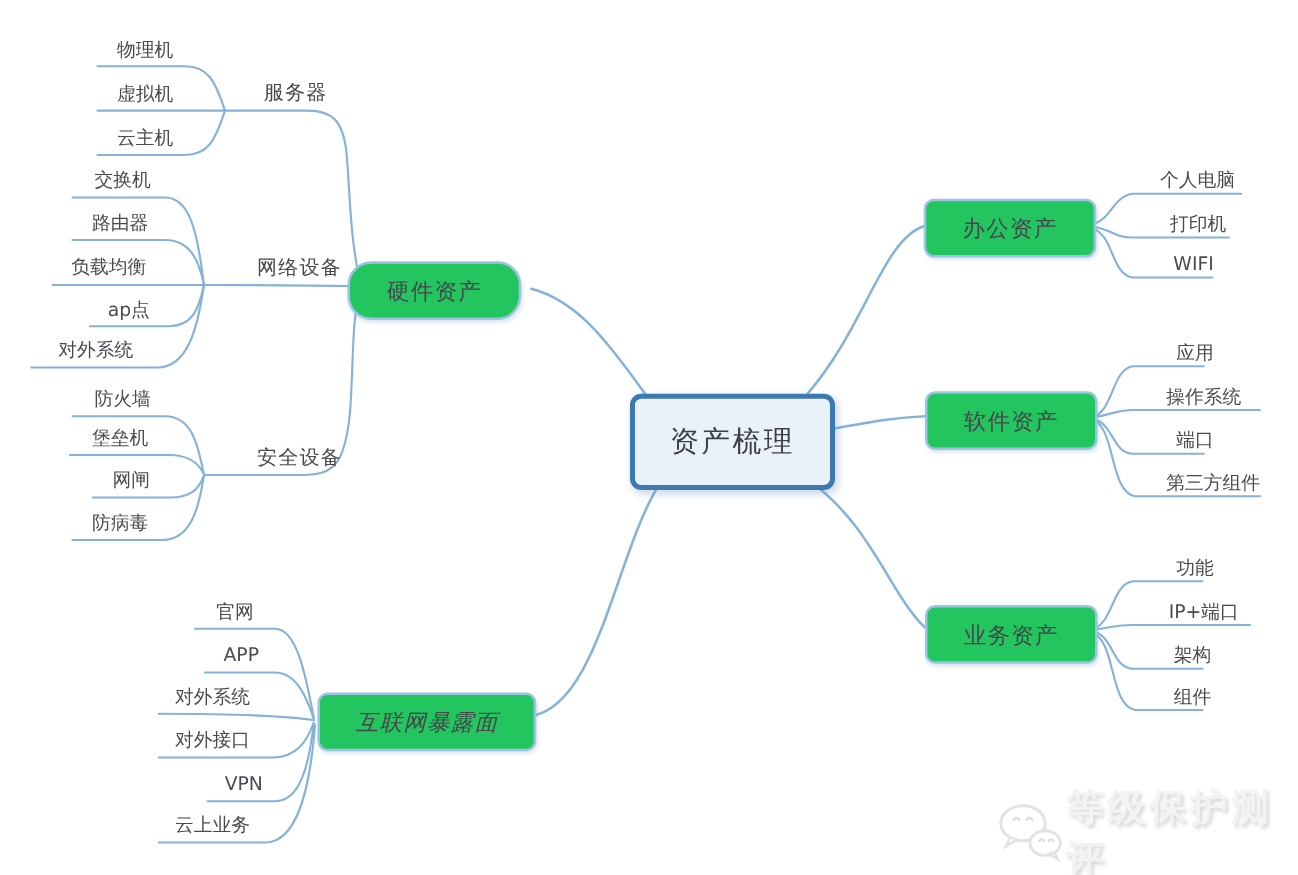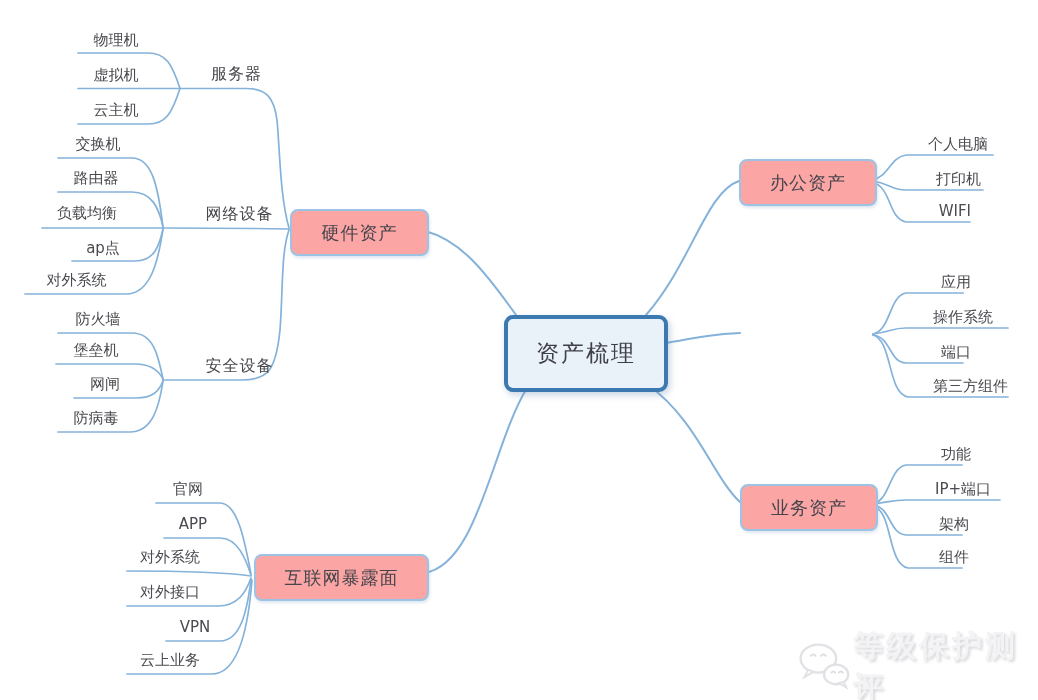--- a/index.html
+++ b/index.html
@@ -2,21 +2,21 @@
 <html><head>
 <meta charset="utf-8">
 <style>
   html,body{margin:0;padding:0;background:#fff;}
   #canvas{position:relative;width:1038px;height:700px;background:#ffffff;overflow:hidden;
           font-family:"DejaVu Sans","Liberation Sans",sans-serif;}
   svg.edges{position:absolute;left:0;top:0;}
   svg.edges path{fill:none;stroke:#84b2da;stroke-width:1.7;stroke-linecap:round;}
   svg.edges path.thick{stroke-width:2;}
   .node{position:absolute;display:flex;align-items:center;justify-content:center;
-        border:2px solid #9cc3e3;border-radius:8px;background:#fca5a5;
+        border:2px solid #9cc3e3;border-radius:8px;background:#22c55e;
         font-size:18px;color:#45454c;letter-spacing:1px;white-space:nowrap;
         box-shadow:1px 2px 3px rgba(140,170,200,.28);}
   .root{border:4px solid #3b79b0;border-radius:9px;background:#e9f1f9;
         font-size:23px;color:#3f3f47;letter-spacing:2px;
         box-shadow:2px 3px 7px rgba(110,145,180,.38);}
   .leaf{position:absolute;font-size:15px;color:#4a4a50;text-align:center;
         white-space:nowrap;line-height:20px;height:20px;}
   .blabel{position:absolute;font-size:16px;color:#47474d;text-align:center;
         white-space:nowrap;line-height:20px;height:20px;letter-spacing:1px;margin-left:16px;}
   .leaf-r{text-align:right;}
@@ -71,23 +71,24 @@
     <path d="M873 335 C891 337 889 362 906 363 L963 363"></path>
     <path d="M873 335 C893 341 887 393 908 397 L1008 397"></path>
 
     <path d="M873 504 C891 499 889 468 906 465 L962 465"></path>
     <path d="M873 504 C891 502 891 500 906 500 L1000 500"></path>
     <path d="M873 505 C891 507 889 534 906 535 L962 535"></path>
     <path d="M873 506 C893 511 887 564 908 568 L962 568"></path>
   </svg>
 
   <div class="node root" style="left:504px;top:315px;width:156px;height:69px;">资产梳理</div>
-  <div class="node" style="left:290px;top:209px;width:135px;height:43px;">硬件资产</div>
-  <div class="node" style="left:254px;top:554px;width:171px;height:43px;">互联网暴露面</div>
+  <div class="node" style="left:278px;top:209px;width:135px;height:43px;border-radius:19px;">硬件资产</div>
+  <div class="node" style="left:254px;top:554px;width:171px;height:43px;font-style:italic;">互联网暴露面</div>
   <div class="node" style="left:739px;top:159px;width:134px;height:43px;">办公资产</div>
+  <div class="node" style="left:740px;top:313px;width:134px;height:43px;">软件资产</div>
   <div class="node" style="left:740px;top:484px;width:134px;height:43px;">业务资产</div>
 
   <div class="blabel" style="left:183px;top:64px;width:75px;">服务器</div>
   <div class="blabel" style="left:176px;top:204px;width:95px;">网络设备</div>
   <div class="blabel" style="left:176px;top:356px;width:95px;">安全设备</div>
 
   <div class="leaf" style="left:80px;top:30px;width:72px;">物理机</div>
   <div class="leaf" style="left:80px;top:65px;width:72px;">虚拟机</div>
   <div class="leaf" style="left:80px;top:100px;width:72px;">云主机</div>
 

